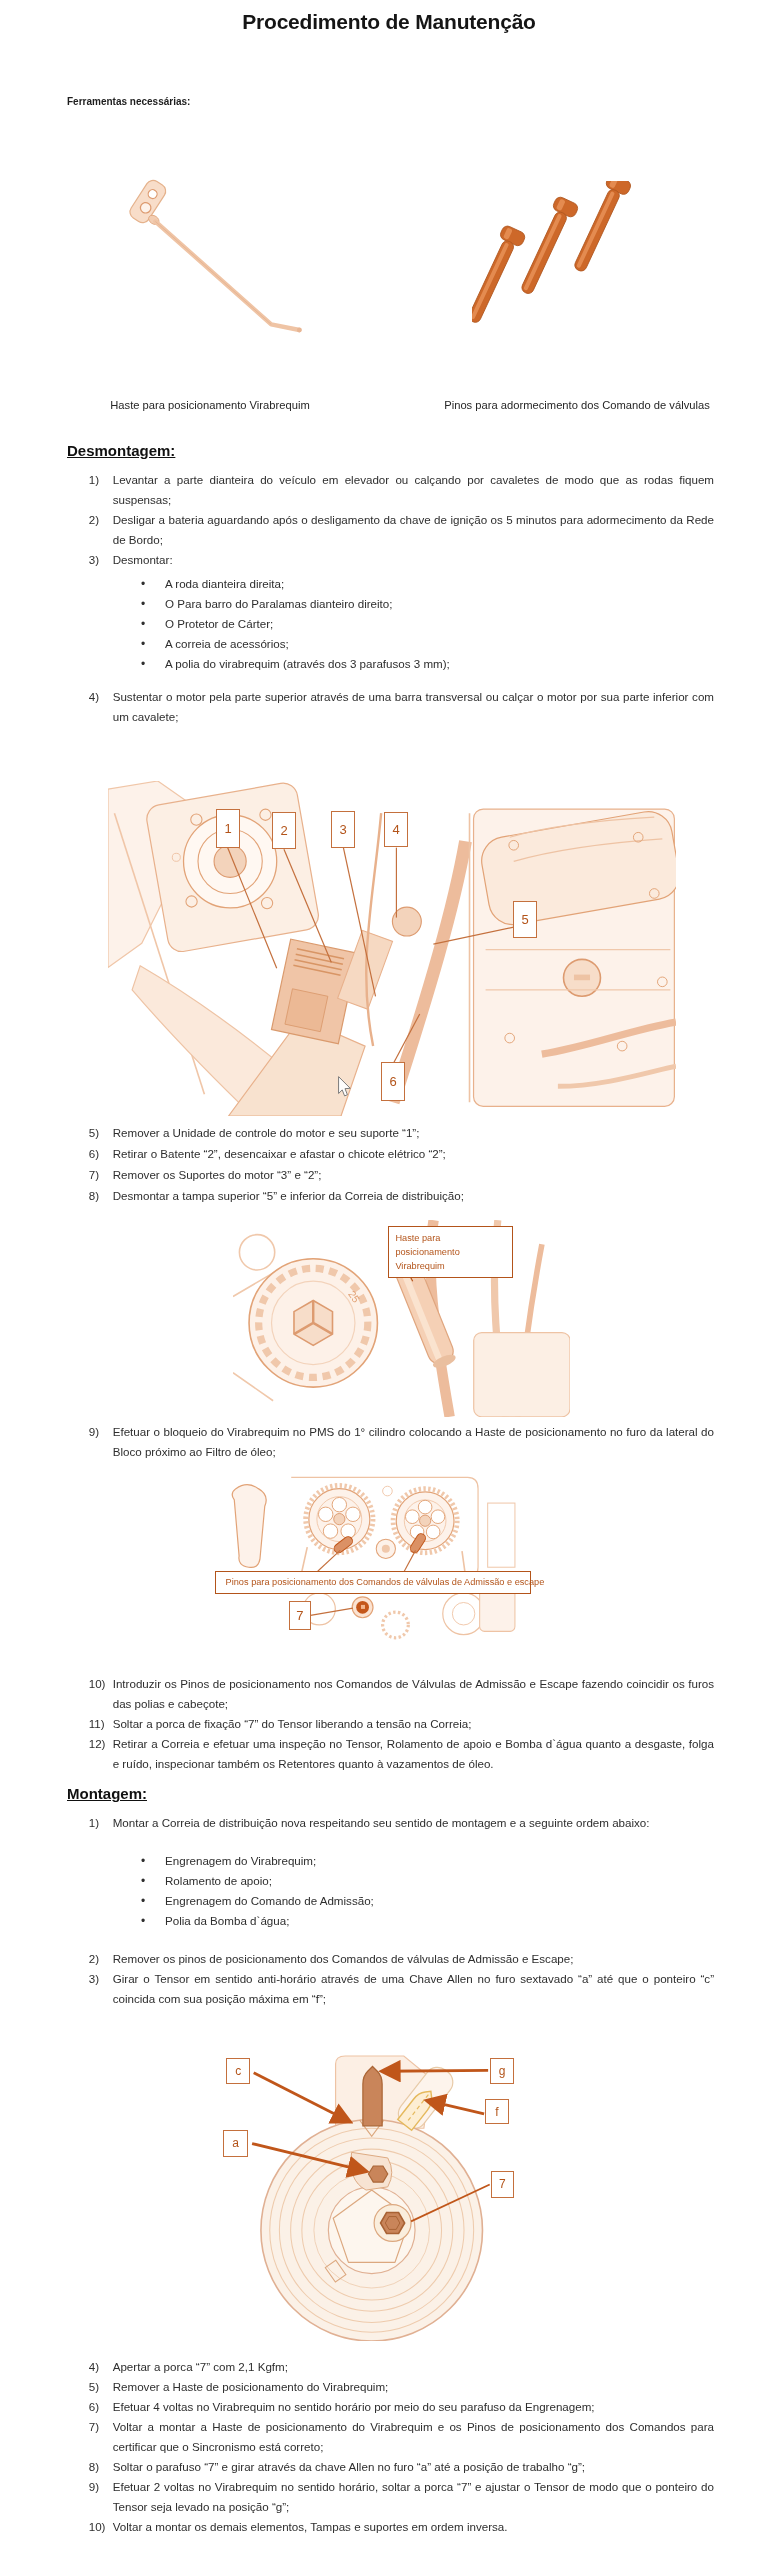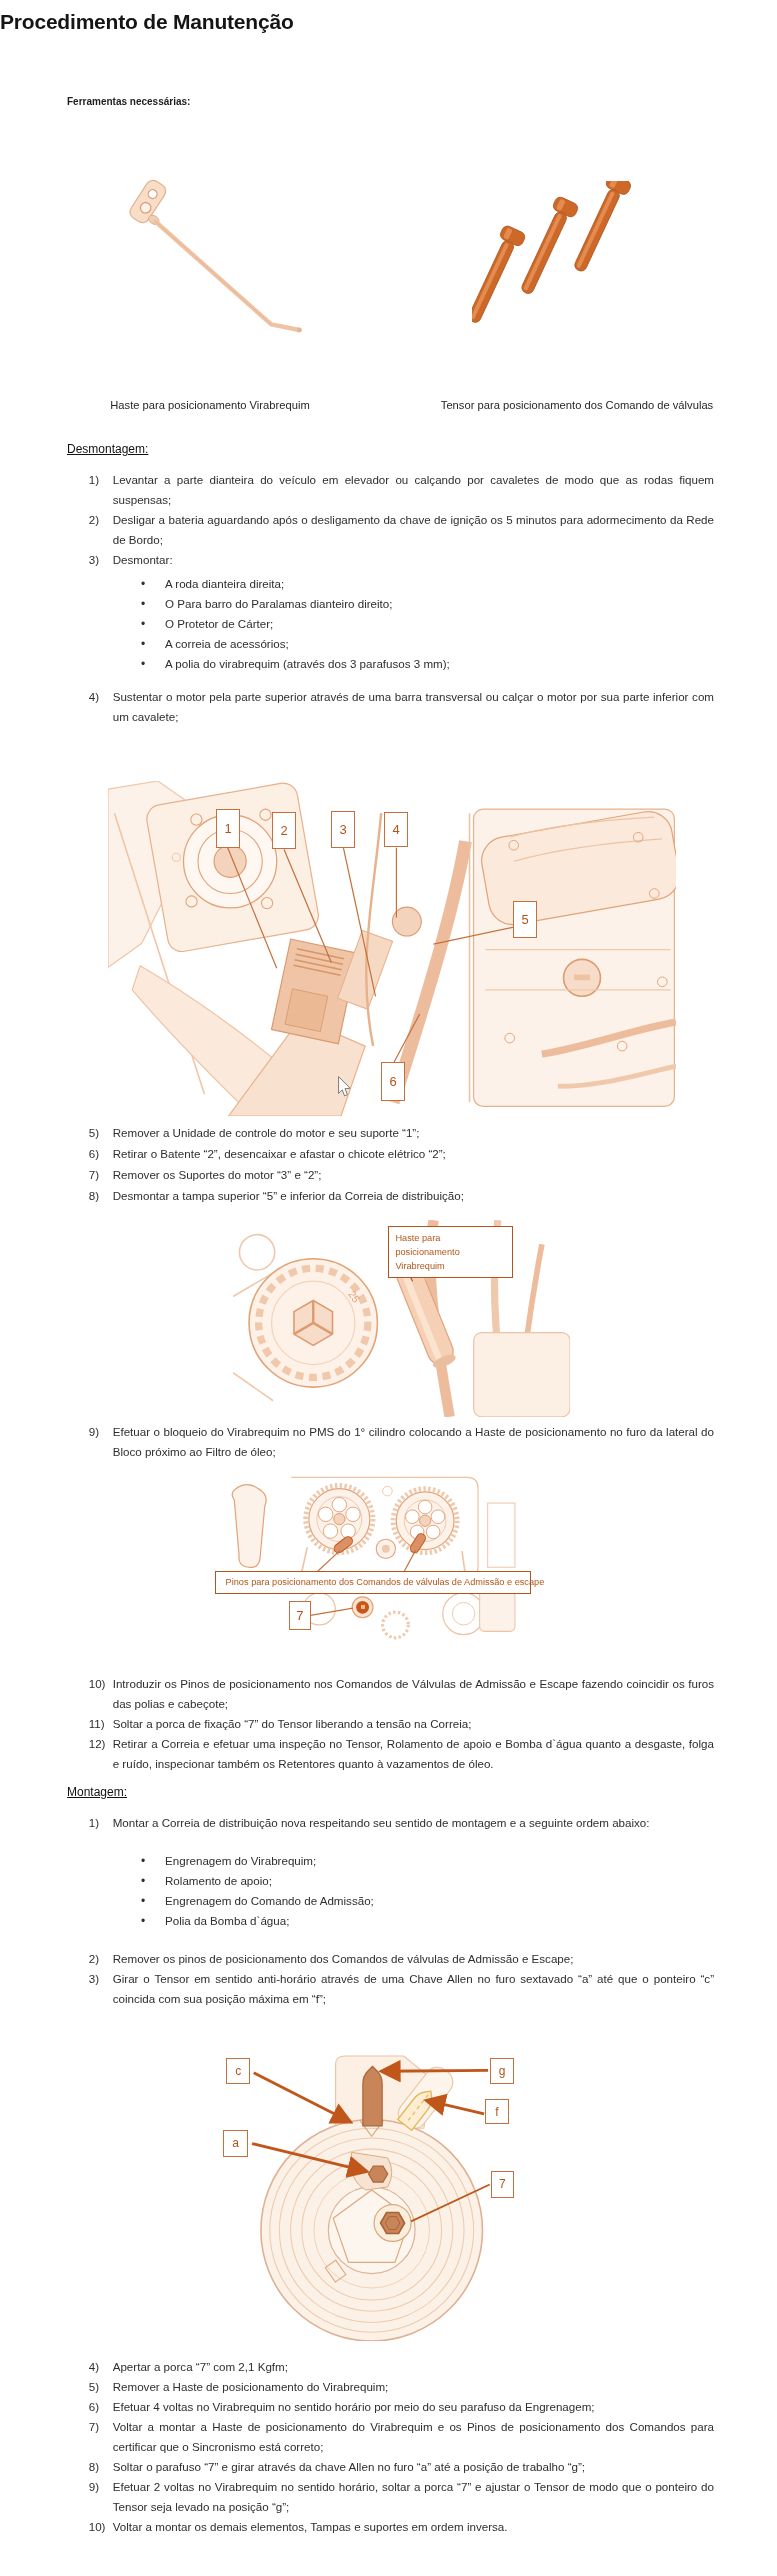--- a/index.html
+++ b/index.html
@@ -1,27 +1,27 @@
 <!DOCTYPE html>
 <html style="font-size:13px"><head>
 <meta charset="utf-8">
 <style>
   html,body{margin:0;padding:0;background:#fff;}
   #page{position:relative;width:778px;height:2576px;background:#ffffff;overflow:hidden;
         font-family:"Liberation Sans", sans-serif;color:#2e2e2e;}
 
-  .doc-title{position:absolute;top:9.6px;left:0;width:778px;
+  .doc-title{position:absolute;top:9.6px;left:0;width:778px;text-align:center;
              font-size:21px;font-weight:bold;color:#151515;letter-spacing:-0.2px;}
 
   .tools-heading{position:absolute;top:96px;left:67px;font-size:10px;font-weight:bold;color:#1d1d1d;}
 
   .tool-caption{position:absolute;top:399px;transform:translateX(-50%);white-space:nowrap;
                 font-size:11.2px;color:#262626;}
 
-  .sec-heading{position:absolute;left:67px;font-size:12px;font-weight:normal;
+  .sec-heading{position:absolute;left:67px;font-size:15px;font-weight:bold;
                text-decoration:underline;color:#111;}
 
   .list-block{position:absolute;left:67px;width:647px;font-size:11.6px;line-height:20px;color:#2e2e2e;}
   .lh26{line-height:21px;}
   .li{display:flex;align-items:flex-start;padding-left:21.7px;}
   .li .num{flex:0 0 24px;}
   .li .txt{flex:1;text-align:justify;}
   .bullets{margin-top:4px;margin-bottom:0;}
   .bl{display:flex;align-items:flex-end;padding-left:74px;}
   .bl .glyph{flex:0 0 24px;}
@@ -76,21 +76,21 @@
     </g>
     <g transform="translate(178,14) rotate(25)">
       <rect x="-15" y="-20" width="30" height="18" rx="7" fill="#cd6829" stroke="#b05720"></rect>
       <rect x="-7.5" y="-3" width="15" height="110" rx="7" fill="#cd6829" stroke="#b05720"></rect>
       <rect x="-10" y="-18" width="7" height="14" rx="3" fill="#e79257" opacity="0.85"></rect>
       <rect x="-4.5" y="0" width="5" height="104" rx="2.5" fill="#e79257" opacity="0.85"></rect>
     </g>
   </svg>
 
   <div class="tool-caption" style="left:210px">Haste para posicionamento Virabrequim</div>
-  <div class="tool-caption" style="left:577px">Tensor para posicionamento dos Comando de válvulas</div>
+  <div class="tool-caption" style="left:577px">Pinos para adormecimento dos Comando de válvulas</div>
 
   <div class="sec-heading" style="top:442px">Desmontagem:</div>
 
   <div class="list-block" style="top:470px">
     <div class="li">
       <span class="num">1)</span>
       <span class="txt">Levantar a parte dianteira do veículo em elevador ou calçando por cavaletes de modo que as rodas fiquem suspensas;</span>
     </div>
     <div class="li">
       <span class="num">2)</span>

